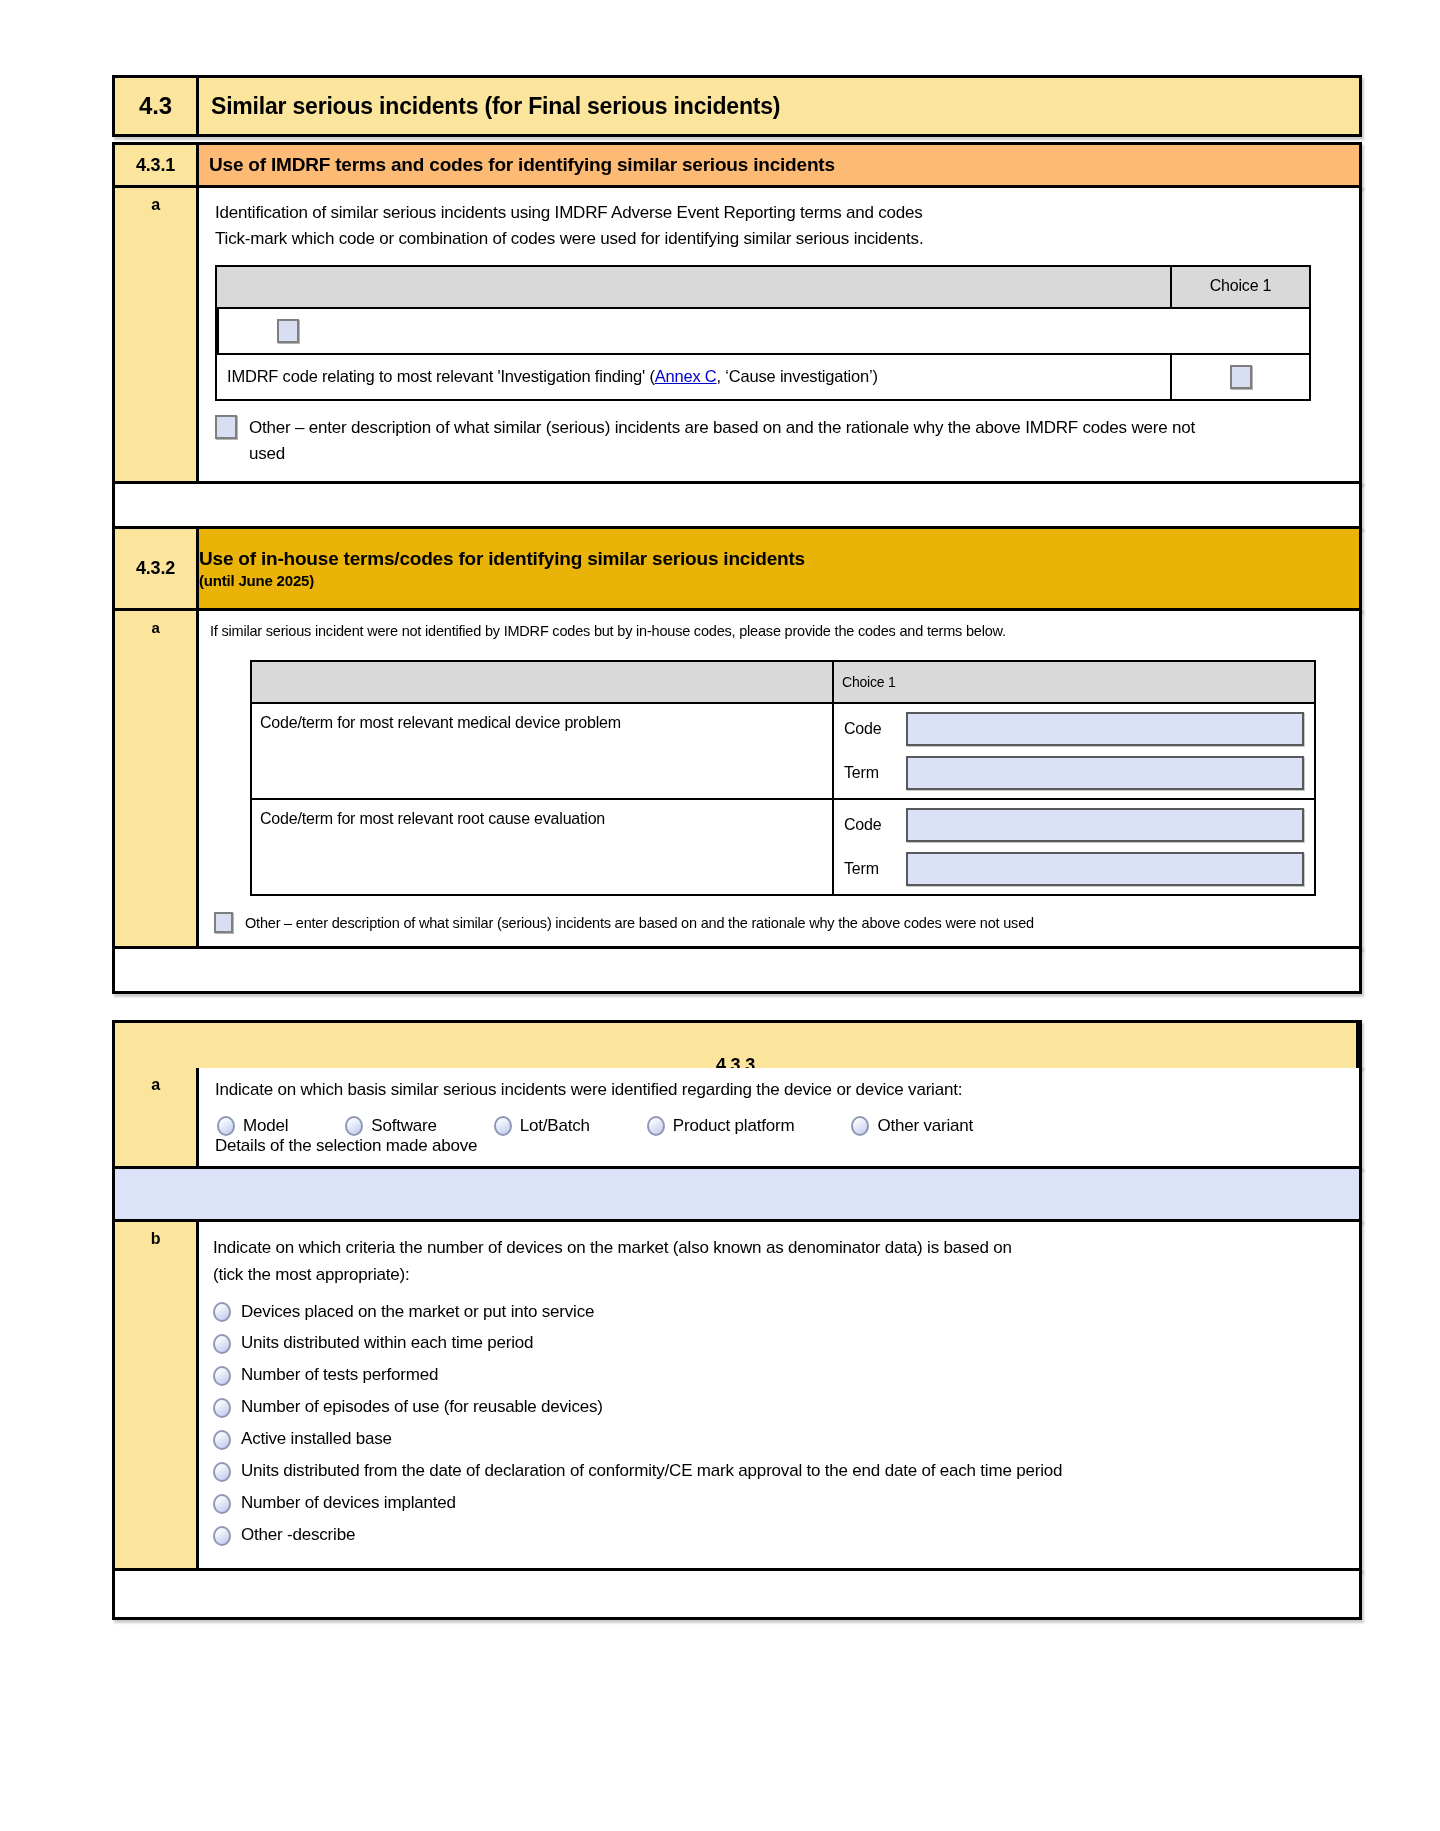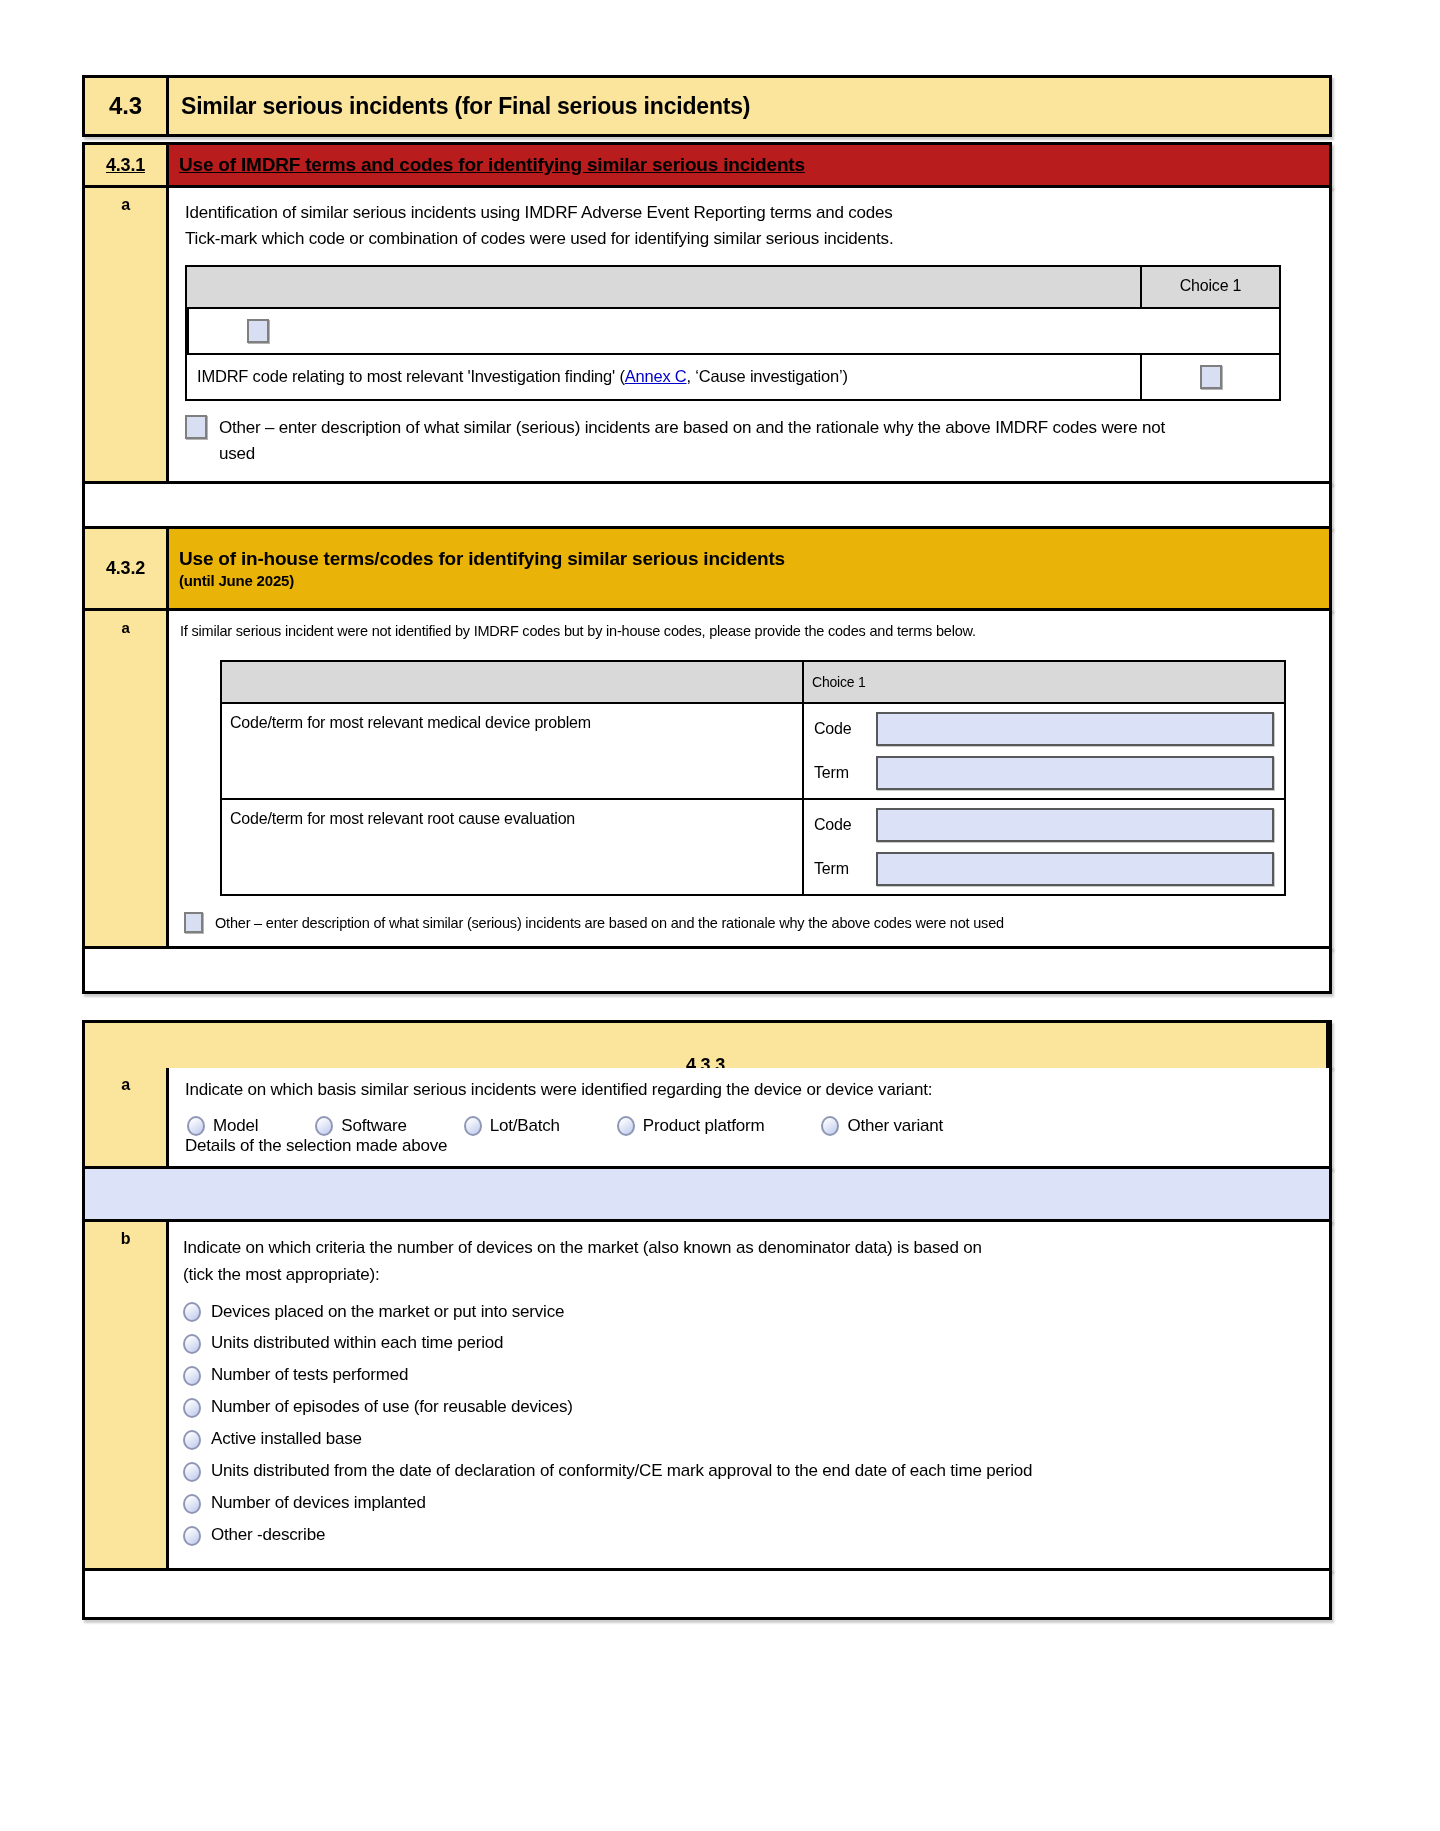--- a/index.html
+++ b/index.html
@@ -1,48 +1,48 @@
 <!DOCTYPE html>
 <html><head>
 <meta charset="utf-8">
 <style>
   html,body{margin:0;padding:0;}
   body{
     width:1440px;height:1831px;background:#ffffff;
     font-family:"Liberation Sans",sans-serif;color:#000;
     letter-spacing:-0.2px;
   }
-  .page{position:absolute;left:82px;top:75px;width:1250px;}
+  .page{position:absolute;left:112px;top:75px;width:1250px;}
 
   .block{
     border:3px solid #000;background:#fff;box-sizing:border-box;
     box-shadow:2px 3px 2px rgba(110,110,110,.35);
   }
   .stack{margin-top:-3px;}
   .row{display:flex;}
 
   .numcol{
     flex:0 0 84px;background:#FBE49B;border-right:3px solid #000;
     display:flex;align-items:center;justify-content:center;
     font-weight:bold;box-sizing:border-box;
   }
   .numcol.top{align-items:flex-start;padding-top:8px;}
 
   
   .hdr-43{height:62px;background:#FBE49B;}
   .hdr-43 .numcol{font-size:24px;}
   .hdr-43 .titlecell{flex:1;display:flex;align-items:center;padding-left:12px;
     font-weight:bold;font-size:23px;}
-  .hdr-sub{height:46px;background:#b91c1c;text-decoration:underline;}
+  .hdr-sub{height:46px;background:#fdba74;}
   .hdr-sub .numcol{font-size:18px;}
   .hdr-sub .titlecell{flex:1;display:flex;align-items:center;padding-left:10px;
     font-weight:bold;font-size:19px;}
   .hdr-432{height:85px;background:#eab308;}
   .hdr-432 .titlecell{flex:1;display:flex;flex-direction:column;justify-content:center;
-    padding-left:10px;}
+    }
   .t-main{font-weight:bold;font-size:19px;}
   .t-sub{font-weight:bold;font-size:15px;margin-top:2px;}
 
   .contentcell{flex:1;background:#fff;box-sizing:border-box;}
 
   
   .c431{padding:12px 16px 14px 16px;font-size:17px;line-height:1.55;}
   .imdrf-table{margin-top:12px;border:2.5px solid #000;width:1096px;box-sizing:border-box;}
   .it-row{display:flex;border-top:2px solid #000;height:44px;align-items:stretch;}
   .it-row.head{border-top:none;height:40px;background:#D9D9D9;}

